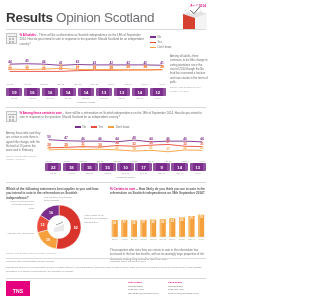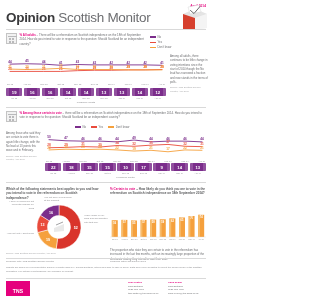--- a/index.html
+++ b/index.html
@@ -102,21 +102,21 @@
   .contact { position: absolute; font-size: 2.4px; line-height: 1.5; color: #6d6e71; }
   .contact .nm { color: #e5007d; font-weight: bold; }
 </style>
 </head>
 <body>
 
 <div class="page">
 
   <div class="header">
     <div class="title">
-      <b>Opinion</b><span class="light"> Scottish Monitor</span>
+      <b>Results</b><span class="light"> Opinion Scotland</span>
     </div>
     <div class="issue-date">April 2014</div>
     <svg class="ballot-art" viewBox="0 0 38 26">
       <polygon points="13,9 25,4 37,9 37,23 13,25" fill="#f1f1f1"></polygon>
       <polygon points="13,9 25,4 37,9 25,13" fill="#e4e4e4"></polygon>
       <polygon points="13,9 25,13 25,25 13,25" fill="#d6402e"></polygon>
       <polygon points="25,13 37,9 37,23 25,25" fill="#f4f4f4"></polygon>
       <polygon points="18,2 29,0 31,7 20,9" fill="#ffffff" stroke="#cfcfcf" stroke-width="0.4"></polygon>
       <path d="M20.5 5.5 L24 8.5 L30 1.5" stroke="#58595b" stroke-width="0.9" fill="none" stroke-linecap="round"></path>
     </svg>

